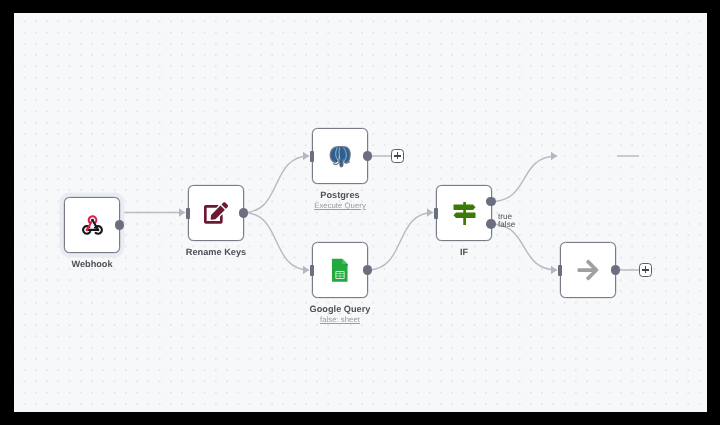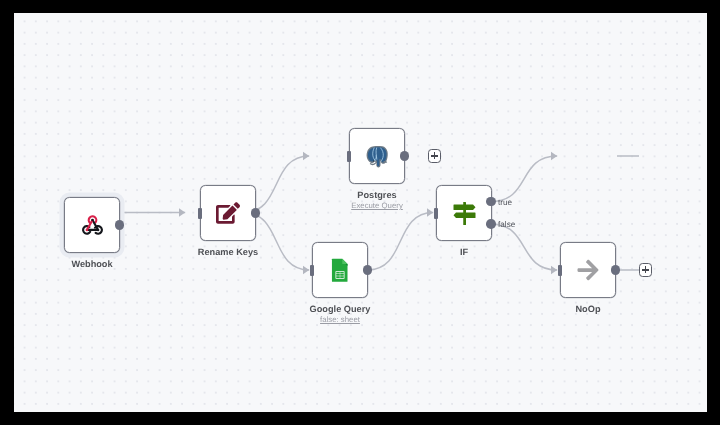--- a/index.html
+++ b/index.html
@@ -67,32 +67,32 @@
         </g>
         <circle cx="27" cy="72" r="5.6" fill="#d9214a"></circle>
         <circle cx="52" cy="28" r="5.6" fill="#15171c"></circle>
         <circle cx="77" cy="72" r="5.6" fill="#15171c"></circle>
       </svg>
     </div>
     <div class="nlabel">Webhook</div>
     <div class="epdot" style="left:50.5px;top:23.2px;"></div>
   </div>
 
-  <div class="nwrap" style="left:174px;top:172px;margin-left:12px;">
+  <div class="nwrap" style="left:174px;top:172px;">
     <div class="node">
       <svg class="icon" width="24" height="24" viewBox="0 0 576 512">
         <path fill="#6b1a32" d="M402.6 83.2l90.2 90.2c3.8 3.8 3.8 10 0 13.8L274.4 405.6l-92.8 10.3c-12.4 1.4-22.9-9.1-21.5-21.5l10.3-92.8L388.8 83.2c3.8-3.8 10-3.8 13.8 0zm162-22.9l-48.8-48.8c-15.2-15.2-39.9-15.2-55.2 0l-35.4 35.4c-3.8 3.8-3.8 10 0 13.8l90.2 90.2c3.8 3.8 10 3.8 13.8 0l35.4-35.4c15.2-15.3 15.2-40 0-55.2zM384 346.2V448H64V128h229.8c3.2 0 6.2-1.3 8.5-3.5l40-40c7.6-7.6 2.2-20.5-8.5-20.5H48C21.5 64 0 85.5 0 112v352c0 26.5 21.5 48 48 48h352c26.5 0 48-21.5 48-48V306.2c0-10.7-12.9-16-20.5-8.5l-40 40c-2.2 2.3-3.5 5.3-3.5 8.5z"></path>
       </svg>
     </div>
     <div class="nlabel">Rename Keys</div>
     <div class="epin" style="left:-2.1px;top:22.5px;"></div>
     <div class="epdot" style="left:50.5px;top:23.2px;"></div>
   </div>
 
-  <div class="nwrap" style="left:298px;top:115px;margin-left:37px;">
+  <div class="nwrap" style="left:298px;top:115px;">
     <div class="node">
       <svg class="icon" width="23" height="23" viewBox="0 0 100 100">
         <path fill="#6e7a85" d="M50 4 C 38 4 30 5 24 8 C 15 12 8 19 5 29 C 1 40 2 53 7 63 C 11 71 17 77 24 78 C 29 79 33 77 36 73 L 42 73 C 41 77 37 80 33 81 C 28 82 23 81 19 78 L 16 83 C 22 88 30 89 36 86 C 40 84 43 81 45 77 L 45 87 C 45 94 49 98 54 98 C 59 98 63 94 63 87 L 63 72 C 66 78 70 82 75 82 C 81 82 86 76 90 66 C 95 53 96 38 93 27 C 90 15 82 7 71 5 C 64 4 57 4 50 4 Z"></path>
         <path fill="#2f5f8d" d="M50 10 C 39 10 32 11 26 14 C 18 18 13 24 10 32 C 7 42 8 53 12 61 C 16 68 21 72 26 72 C 30 72 33 70 35 67 L 48 67 L 48 87 C 48 90 50 92 54 92 C 57 92 58 90 58 87 L 58 62 L 64 62 C 66 70 70 75 74 76 C 78 77 82 72 85 64 C 89 53 91 39 88 29 C 85 19 78 13 69 11 C 63 10 57 10 50 10 Z"></path>
         <g fill="none" stroke="#b5d9f2" stroke-width="3.2" stroke-linecap="round" stroke-linejoin="round">
           <path d="M35 13 C 30 23 28 36 30 47 C 32 57 36 64 41 68"></path>
           <path d="M46 13 C 44 20 43 28 44 36 C 45 46 46 54 47 62"></path>
           <path d="M64 13 C 71 21 76 34 75 46 C 74 57 70 66 64 72"></path>
           <path d="M37 66 C 43 62 46 55 44 47"></path>
         </g>
@@ -139,33 +139,32 @@
         <g fill="#3c7a08">
           <rect x="45" y="4" width="11" height="92" rx="1"></rect>
           <path d="M8 14 h76 l10 11 l-10 11 H8 a2 2 0 0 1 -2 -2 V16 a2 2 0 0 1 2 -2 z"></path>
           <path d="M92 46 H16 l-10 11 l10 11 h76 a2 2 0 0 0 2 -2 V48 a2 2 0 0 0 -2 -2 z"></path>
         </g>
       </svg>
     </div>
     <div class="nlabel">IF</div>
     <div class="epin" style="left:-2.1px;top:22.5px;"></div>
     <div class="epdot" style="left:50.2px;top:11.8px;"></div>
-    <div class="eplabel" style="left:62px;top:13px;">true</div>
+    <div class="eplabel" style="left:62px;top:27px;">true</div>
     <div class="epdot" style="left:50.2px;top:34.4px;"></div>
     <div class="eplabel" style="left:62px;top:34.8px;">false</div>
   </div>
 
 
   <div class="nwrap" style="left:546px;top:229px;">
     <div class="node">
       <svg class="icon" width="24" height="24" viewBox="0 0 448 512">
         <path fill="#a0a0a3" d="M190.5 66.9l22.2-22.2c9.4-9.4 24.6-9.4 33.9 0L441 239c9.4 9.4 9.4 24.6 0 33.9L246.6 467.3c-9.4 9.4-24.6 9.4-33.9 0l-22.2-22.2c-9.5-9.5-9.3-25 .4-34.3L311.4 296H24c-13.3 0-24-10.7-24-24v-32c0-13.3 10.7-24 24-24h287.4L190.9 101.2c-9.8-9.3-10-24.8-.4-34.3z"></path>
       </svg>
     </div>
-    <div class="nlabel">NoOp</div>
     <div class="epin" style="left:-2.1px;top:22.5px;"></div>
     <div class="epdot" style="left:50.5px;top:23.2px;"></div>
     <div class="plusbtn" style="left:78.5px;top:21.2px;">
       <i class="h"></i>
       <i class="v"></i>
     </div>
   </div>
 
 </div>
 

